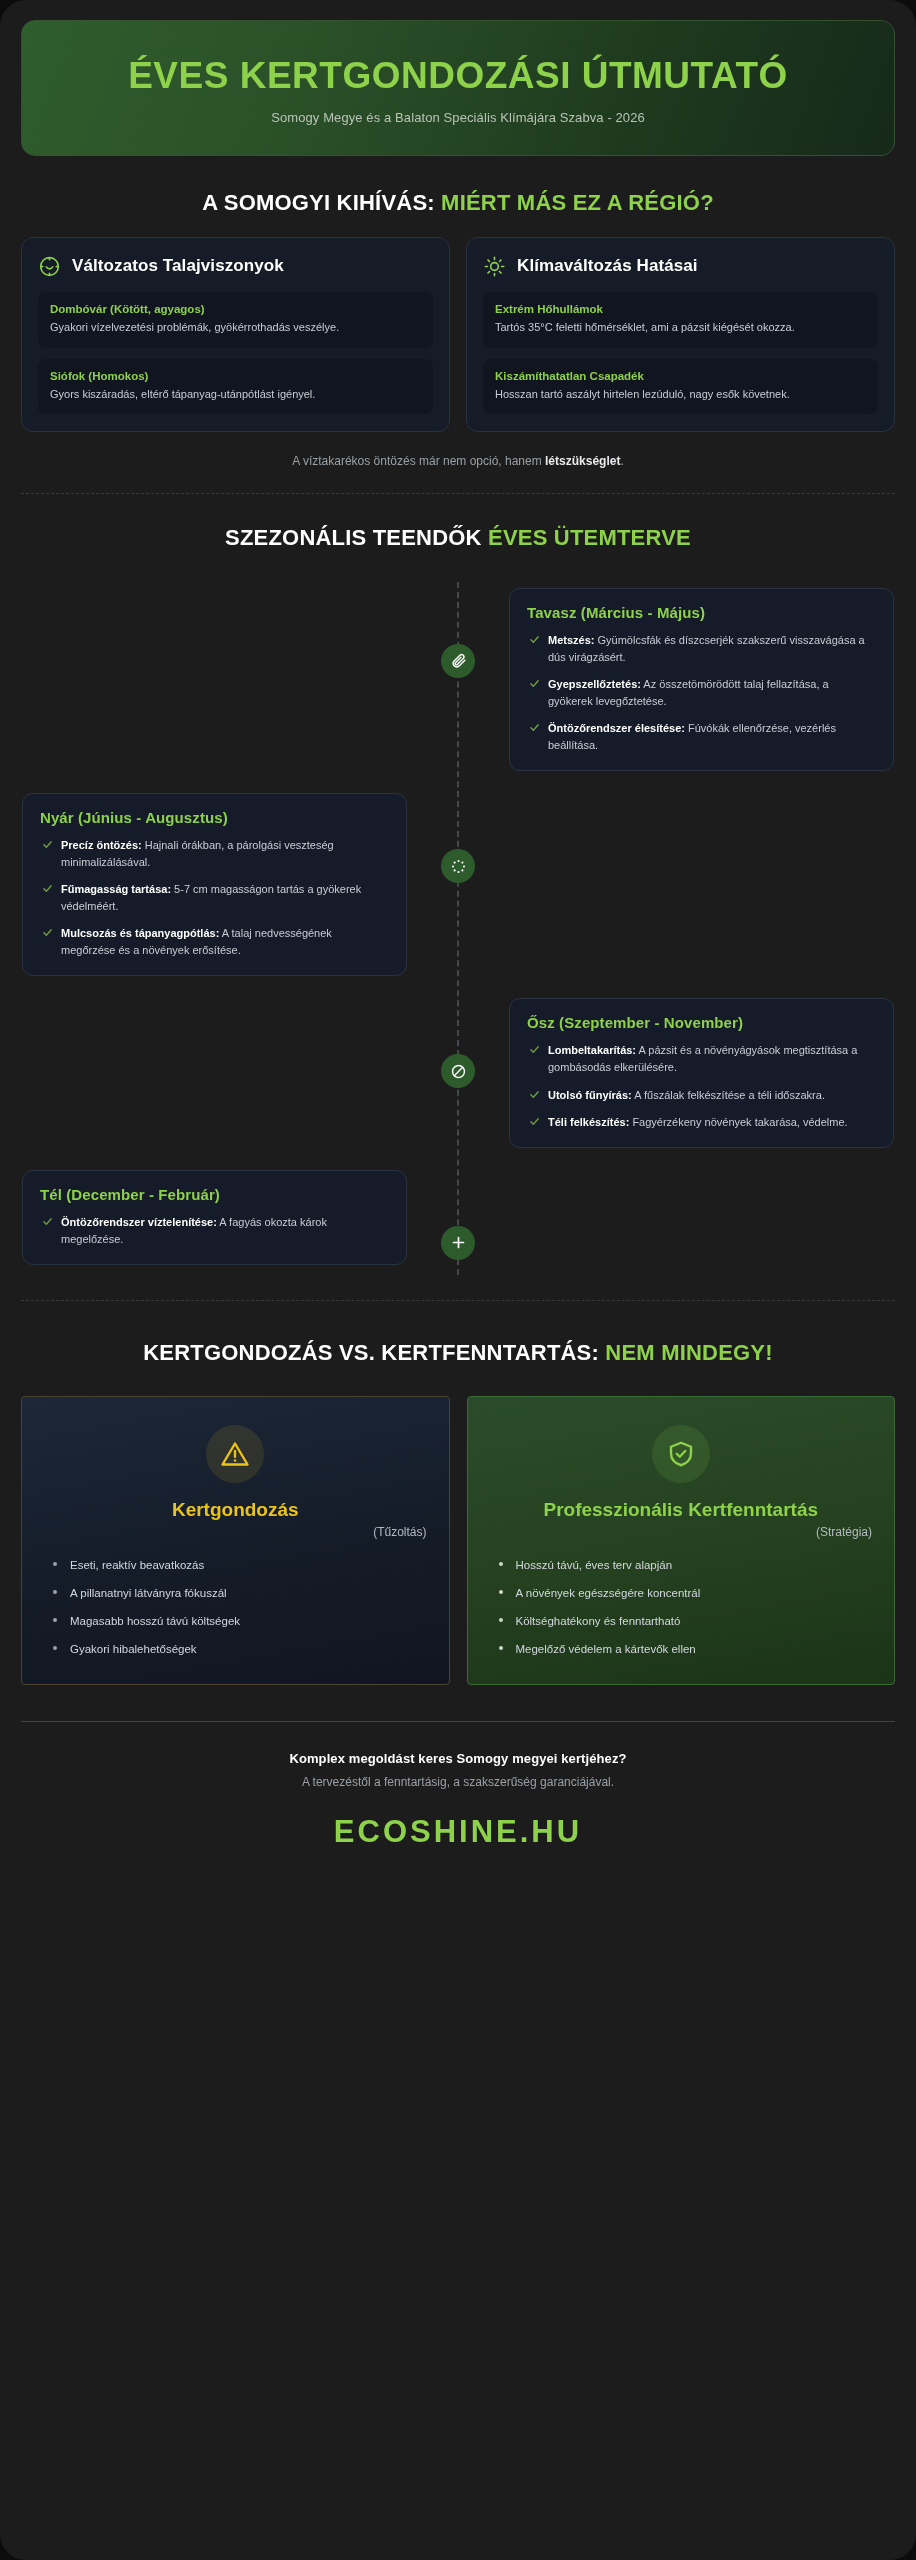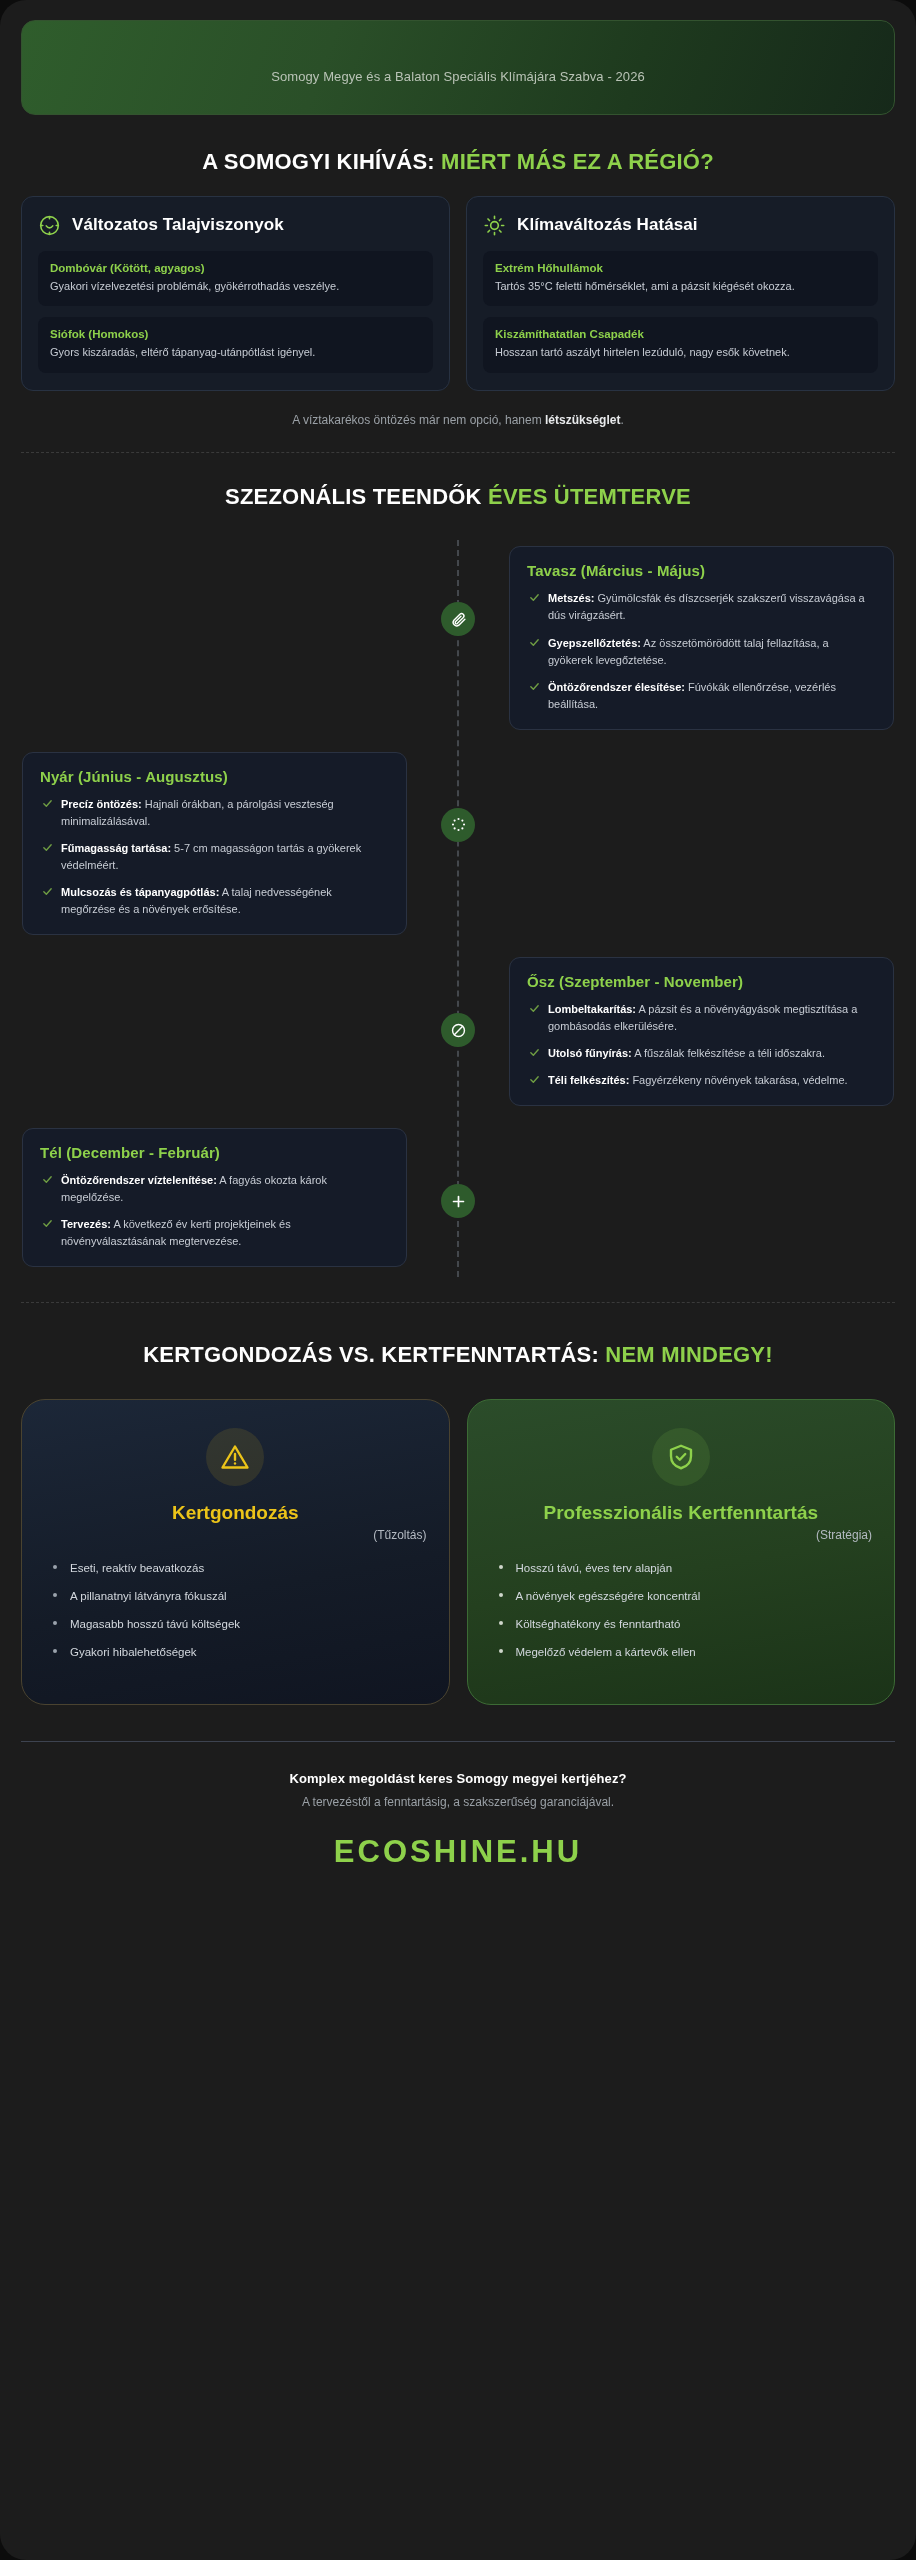--- a/index.html
+++ b/index.html
@@ -199,22 +199,22 @@
   .tl-marker svg { width: 17px; height: 17px; display:block; }
 
   
   .cmp-grid {
     display: flex;
     gap: 17px;
     margin: 0 1px;
   }
   .cmp-card {
     flex: 1 1 0;
-    border-radius: 24px;
-    padding: 24px 22px 44px 22px;
+    border-radius: 4px;
+    padding: 24px 22px 27px 22px;
     min-height: 282px;
   }
   .cmp-card.warn {
     background: linear-gradient(170deg, #1c2738 0%, #141b27 60%, #101521 100%);
     border: 1px solid #4a4330;
   }
   .cmp-card.good {
     background: linear-gradient(170deg, #2b4c2a 0%, #24401f 55%, #1b3318 100%);
     border: 1px solid #3c6b35;
   }
@@ -283,20 +283,21 @@
     letter-spacing: 3px;
     margin-top: 25px;
   }
 </style>
 </head>
 <body>
 
 <div class="page">
 
   <div class="hero">
+    <h1>ÉVES KERTGONDOZÁSI ÚTMUTATÓ</h1>
     <div class="sub">Somogy Megye és a Balaton Speciális Klímájára Szabva - 2026</div>
   </div>
 
   <div class="sec-title t-challenge">
     <span>A SOMOGYI KIHÍVÁS: </span><span class="accent">MIÉRT MÁS EZ A RÉGIÓ?</span>
   </div>
 
   <div class="challenge-grid">
 
     <div class="ch-card">
@@ -440,23 +441,20 @@
             <path d="M12 5v14M5 12h14"></path>
           </svg>
         </span>
       </div>
       <div class="season-card">
         <h3>Tél (December - Február)</h3>
         <ul>
           <li><svg class="tick" viewBox="0 0 24 24" fill="none" stroke="currentColor" stroke-width="3" stroke-linecap="round" stroke-linejoin="round">
                 <path d="M4 12.5 9.5 18 20 6"></path>
               </svg><b>Öntözőrendszer víztelenítése:</b><span> A fagyás okozta károk megelőzése.</span></li>
-          <li><svg class="tick" viewBox="0 0 24 24" fill="none" stroke="currentColor" stroke-width="3" stroke-linecap="round" stroke-linejoin="round">
-                <path d="M4 12.5 9.5 18 20 6"></path>
-              </svg><b>Tervezés:</b><span> A következő év kerti projektjeinek és növényválasztásának megtervezése.</span></li>
         </ul>
       </div>
     </div>
 
   </div>
 
   <div class="divider"></div>
 
   <div class="sec-title t-compare">
     <span>KERTGONDOZÁS VS. KERTFENNTARTÁS: </span><span class="accent">NEM MINDEGY!</span>

